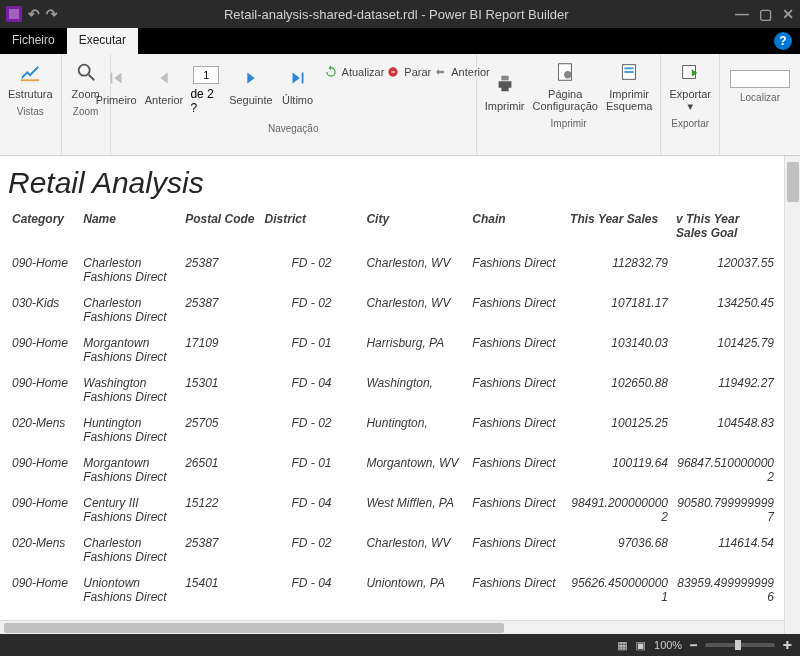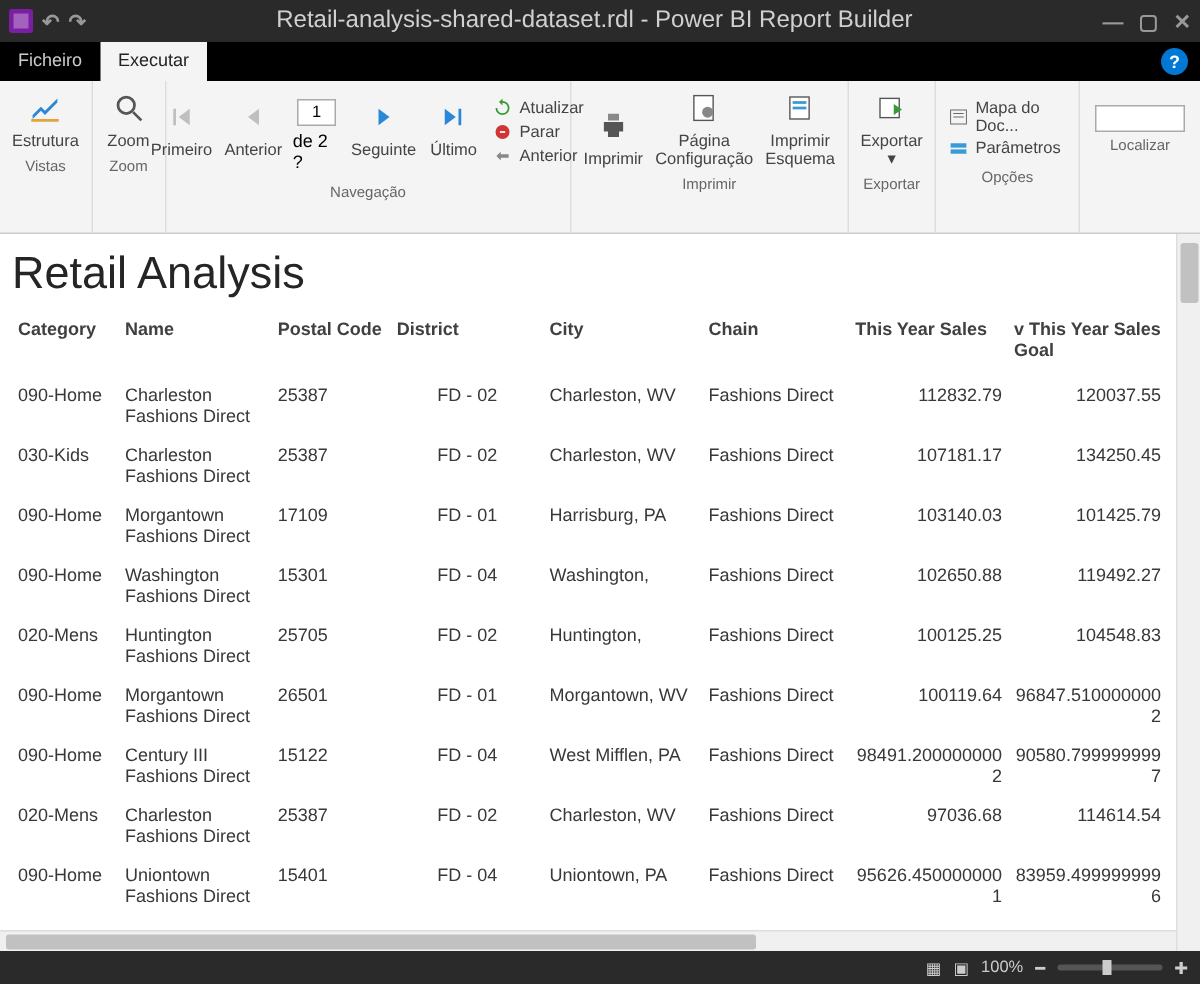--- a/index.html
+++ b/index.html
@@ -17,21 +17,21 @@
   .titlebar {
     height: 28px;
     background: #2a2a2a;
     color: #ccc;
     display: flex;
     align-items: center;
     padding: 0 6px;
     gap: 8px;
   }
   .titlebar .left { display:flex; align-items:center; gap:6px; }
-  .titlebar .center { flex:1; text-align:center; color:#d0d0d0; font-size:16px; }
+  .titlebar .center { flex:1; text-align:center; color:#d0d0d0; font-size:13px; }
   .titlebar .right { display:flex; gap:10px; }
   .app-icon { width:16px; height:16px; background:#7b1fa2; border-radius:2px; position:relative; }
   .app-icon::after { content:""; position:absolute; inset:3px; background:#fff; opacity:.3; }
   .tb-btn { color:#999; cursor:pointer; font-size:14px; font-weight:bold; }
   
   .tabs-row {
     height: 26px;
     background: #000000;
     display:flex;
     align-items:stretch;
@@ -89,21 +89,21 @@
   .r-item .lbl { font-size:11px; color:#444; line-height:1.1; text-align:center; }
   .r-group .caption {
     font-size:10px; color:#666;
     padding:3px 0 4px;
     border-top:1px solid transparent;
     width:100%;
     text-align:center;
   }
   .page-input { width:26px; height:18px; border:1px solid #aaa; font-size:11px; text-align:center; }
   .nav-stack {
-    display:flex; flex-direction:column; gap:2px; padding:3px 4px;
+    display:flex; flex-direction:row; gap:2px; padding:3px 4px;
     font-size:11px; color:#444;
   }
   .nav-stack > div { display:flex; align-items:center; gap:4px; cursor:pointer; }
   .search-box { width:60px; height:18px; border:1px solid #aaa; background:#fff; }
   .ic { width:24px; height:24px; display:flex; align-items:center; justify-content:center; }
   .ic svg { width:22px; height:22px; }
   .ic-sm { width:14px; height:14px; display:inline-flex; }
   .ic-sm svg { width:14px; height:14px; }
   
   .content {
@@ -119,20 +119,21 @@
   .scrollbar-v .thumb { position:absolute; left:2px; top:6px; width:12px; height:40px; background:#c1c1c1; border-radius:2px; }
   .scrollbar-h {
     position:absolute; left:0; bottom:0; right:16px; height:14px;
     background:#f0f0f0; border-top:1px solid #ddd;
   }
   .scrollbar-h .thumb { position:absolute; top:2px; left:4px; height:10px; width:500px; background:#c1c1c1; border-radius:2px; }
   .report {
     padding: 6px 8px 0 8px;
     color:#333;
     overflow:hidden;
+    font-style:italic;
   }
   .report-title {
     font-size:30px;
     font-weight:300;
     color:#252525;
     margin: 4px 0 8px 0;
   }
   table.data { width: 770px; border-collapse:collapse; table-layout:fixed; }
   table.data th {
     text-align:left;
@@ -334,46 +335,20 @@
               <rect x="4" y="5" width="14" height="14" fill="#fff" stroke="#555"></rect>
               <path fill="#3a9a3a" d="M14 9l6 4-6 4z"></path>
             </svg>
           </span>
         <span class="lbl"><span>Exportar</span><br>▾</span>
       </div>
     </div>
     <div class="caption">Exportar</div>
   </div>
 
-  <div class="r-group">
-    <div class="items">
-      <div class="nav-stack" style="padding-top:10px;">
-        <div>
-            <span class="ic-sm">
-              <svg viewBox="0 0 24 24">
-                <rect x="3" y="4" width="18" height="16" fill="none" stroke="#555"></rect>
-                <line x1="6" y1="8" x2="18" y2="8" stroke="#555"></line>
-                <line x1="6" y1="12" x2="18" y2="12" stroke="#555"></line>
-              </svg>
-            </span>
-            <span>Mapa do Doc...</span>
-          </div>
-        <div>
-            <span class="ic-sm">
-              <svg viewBox="0 0 24 24">
-                <rect x="3" y="6" width="18" height="5" fill="#3a9ad8"></rect>
-                <rect x="3" y="13" width="18" height="5" fill="#3a9ad8"></rect>
-              </svg>
-            </span>
-            <span>Parâmetros</span>
-          </div>
-      </div>
-    </div>
-    <div class="caption">Opções</div>
-  </div>
 
   <div class="r-group" style="border-right:none;">
     <div class="items" style="padding:14px 6px 0;">
       <div class="search-box"></div>
     </div>
     <div class="caption">Localizar</div>
   </div>
 
 </div>
 

